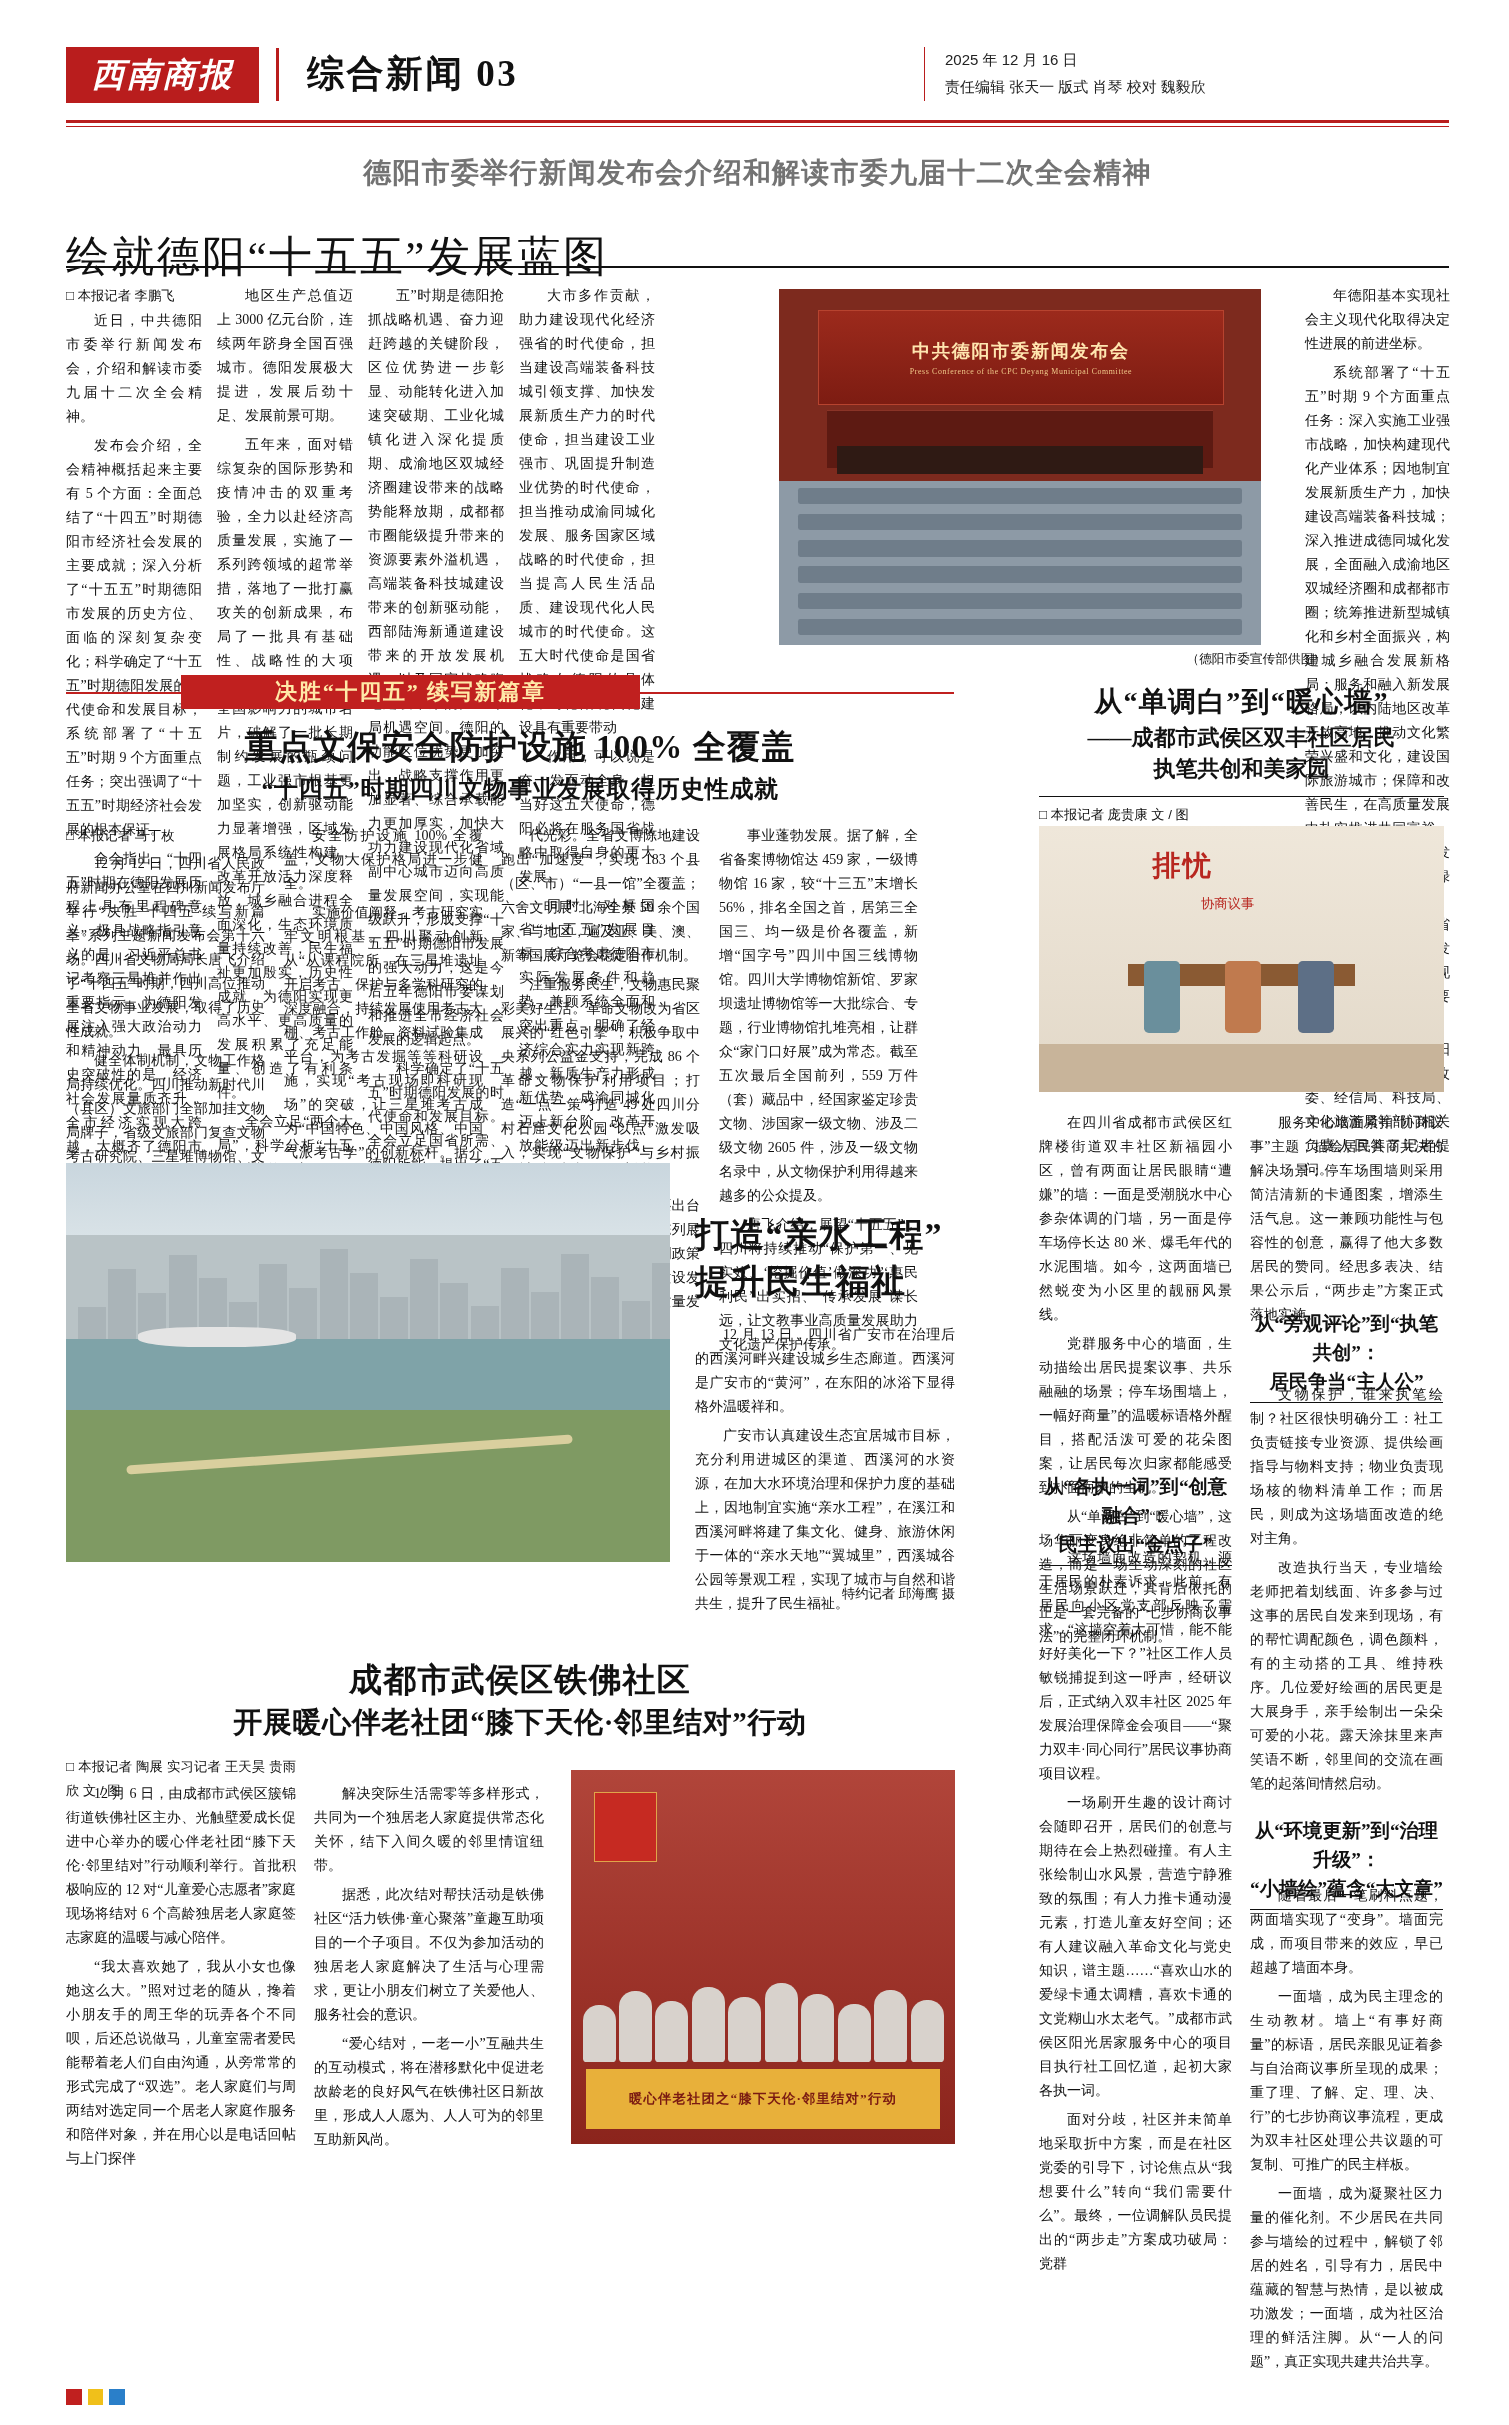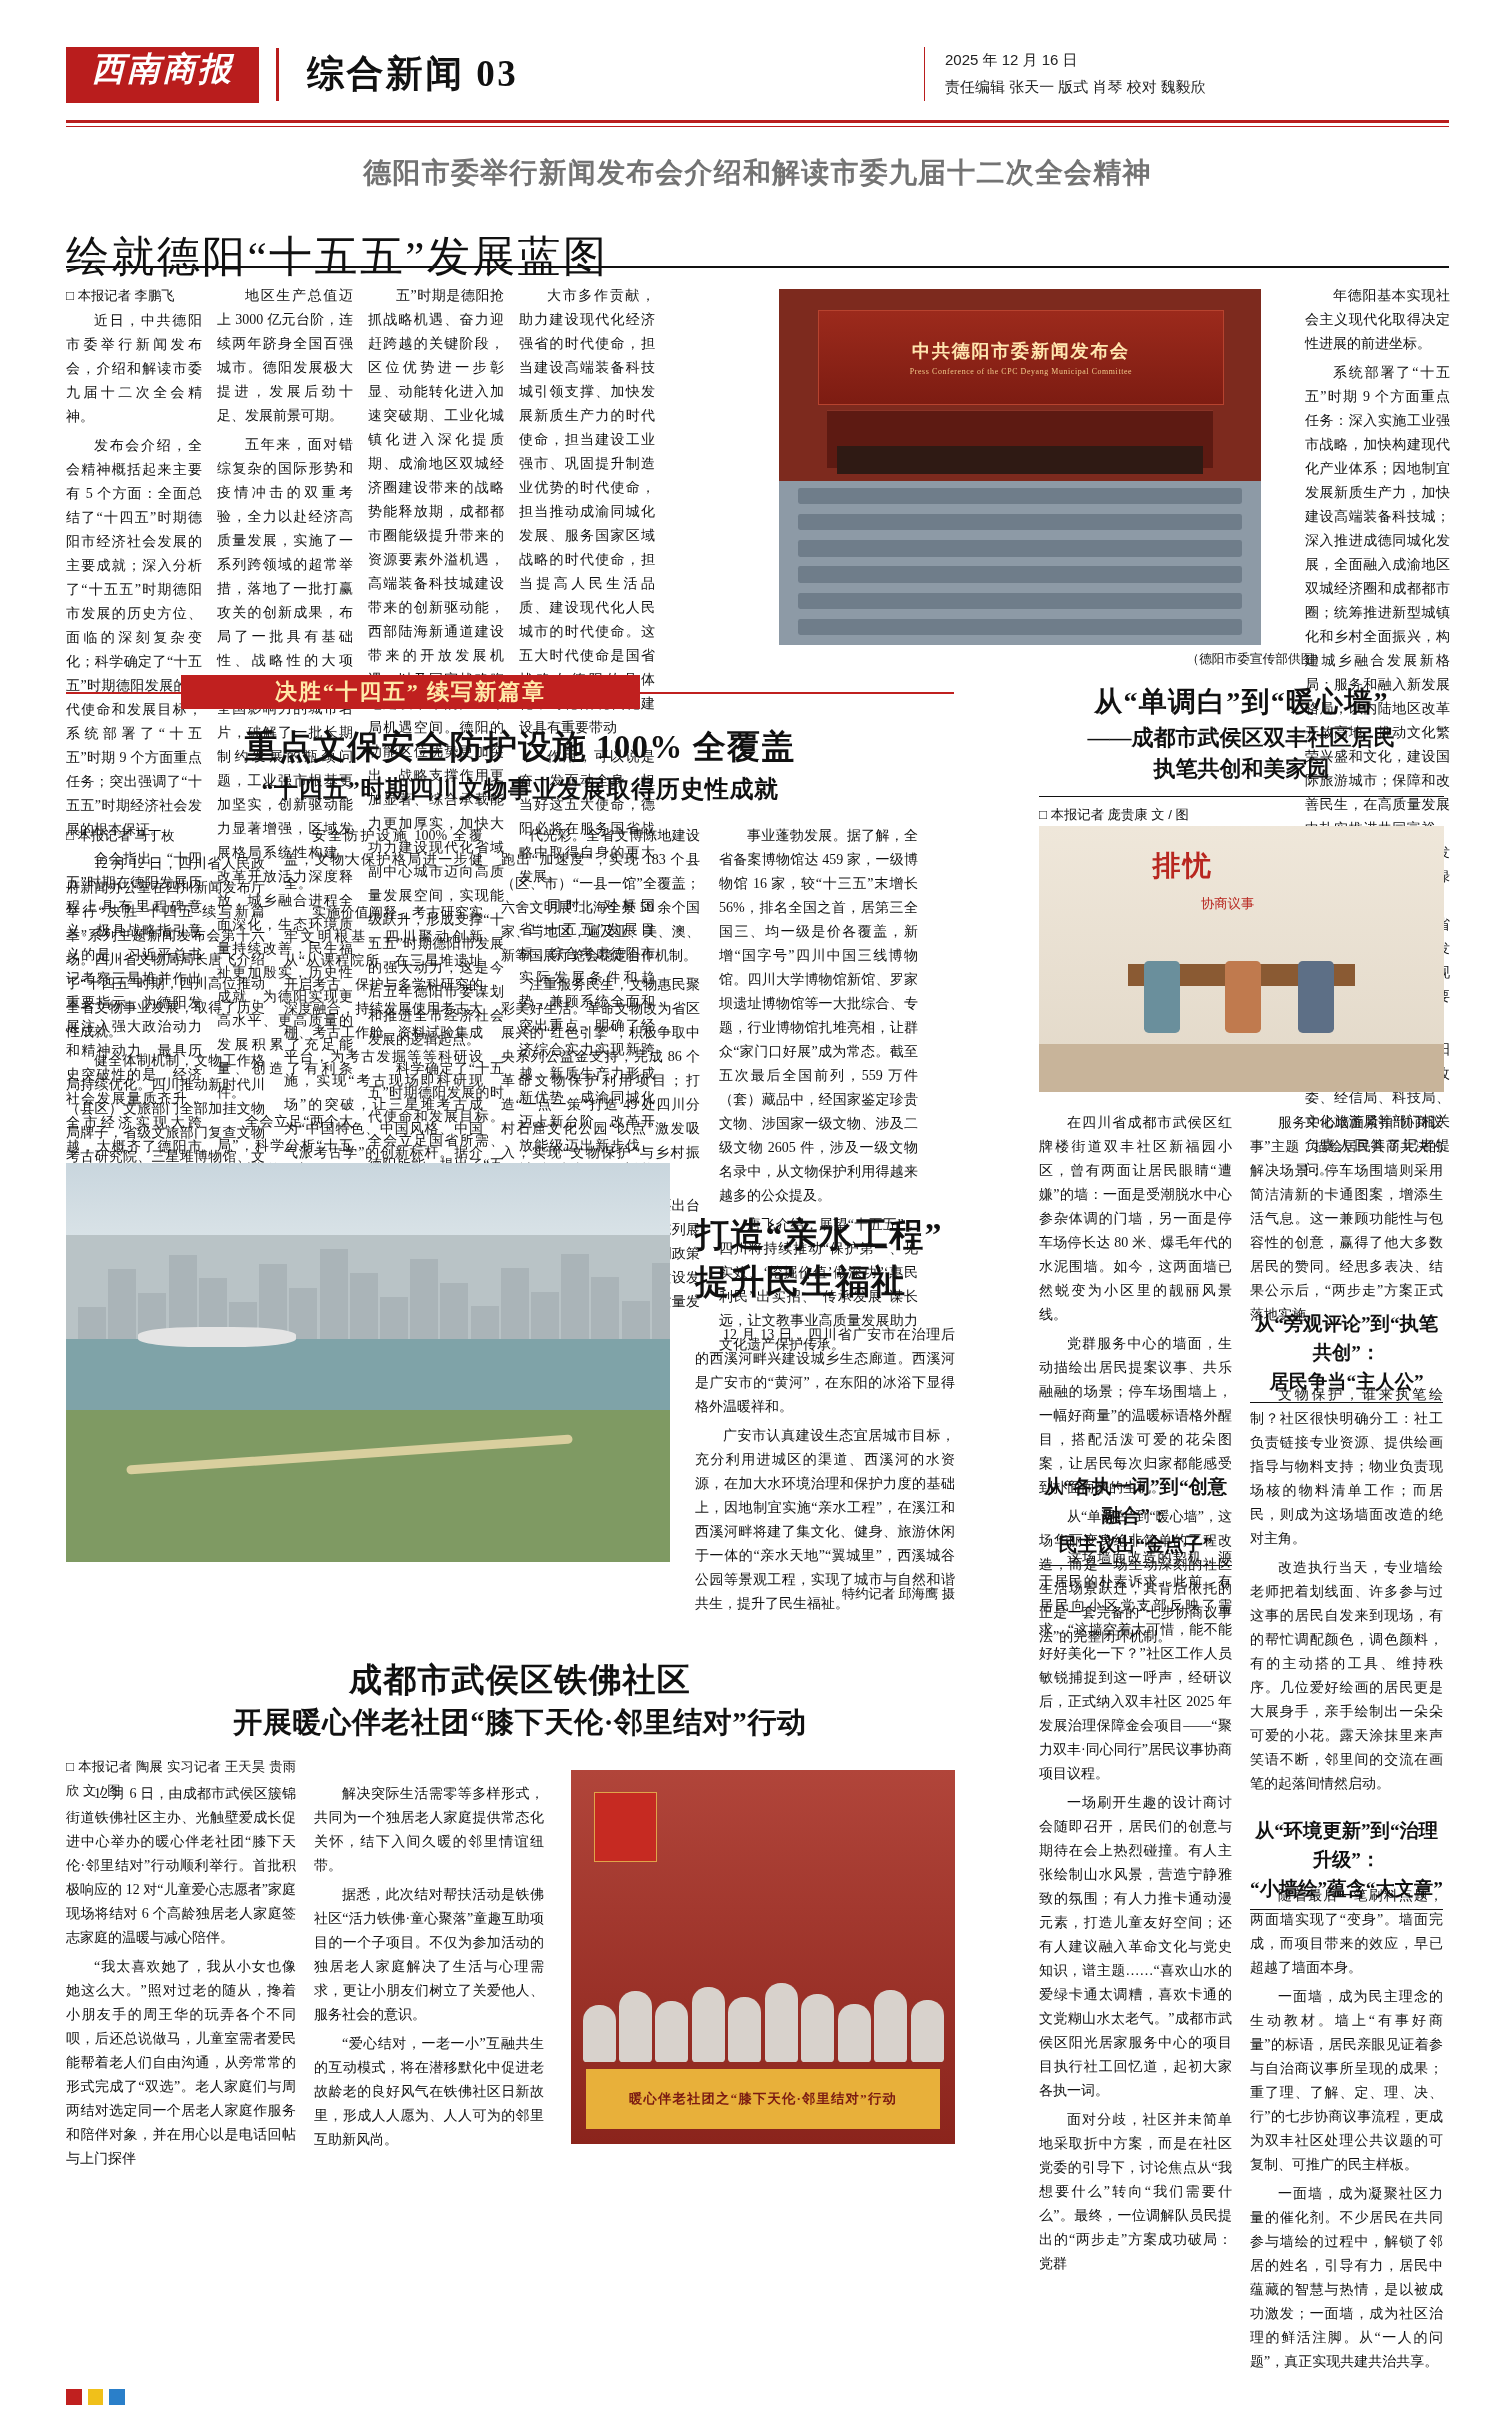--- a/index.html
+++ b/index.html
@@ -5,21 +5,21 @@
   html,body{margin:0;padding:0;background:#d9d9d9;}
   body{font-family:"Liberation Serif", serif;}
   .page{
     width:1510px;height:2426px;background:#fff;position:relative;margin:0 auto;
     box-sizing:border-box;padding:0;
   }
   
   .masthead{position:absolute;left:66px;top:47px;width:1383px;height:72px;}
   .logo-box{
     position:absolute;left:0;top:0;width:193px;height:56px;background:#b91d1d;
-    display:flex;justify-content:center;
+    display:flex;align-items:center;justify-content:center;
   }
   .logo-box .logo-text{
     color:#fff;font-family:"Liberation Serif",serif;font-weight:bold;font-size:33px;
     letter-spacing:2.4px;font-style:italic;
   }
   .mast-sep{position:absolute;left:210px;top:1.2px;width:3px;height:53px;background:#b91d1d;}
   .mast-title{
     position:absolute;left:230px;top:2.4px;font-size:37px;font-weight:bold;color:#111;
     letter-spacing:2.4px;font-family:"Liberation Serif",serif;margin-left:11px;
   }

